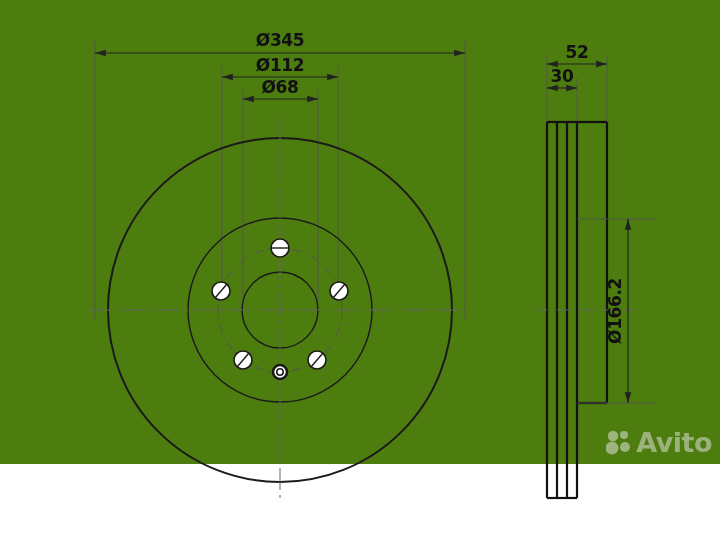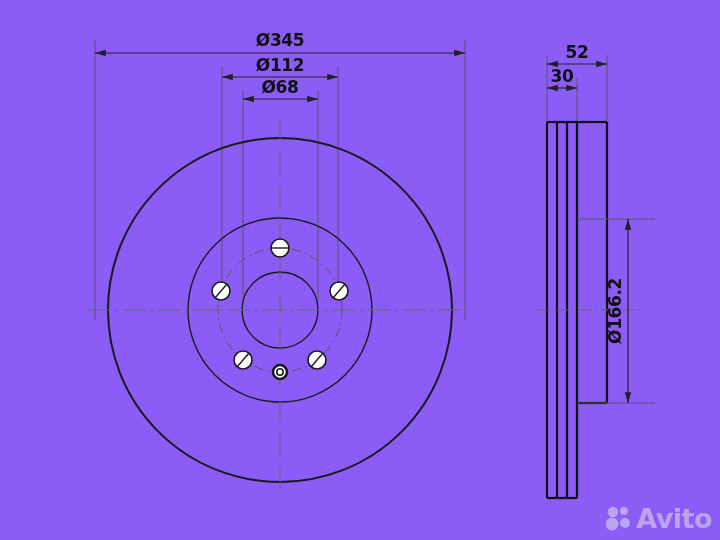--- a/index.html
+++ b/index.html
@@ -5,22 +5,22 @@
 <style>
   html,body{margin:0;padding:0;}
   body{
     width:720px;height:540px;
     background:#ffffff;
     font-family:"Liberation Sans", sans-serif;
     overflow:hidden;
     position:relative;
   }
   #stage{
-    position:absolute;left:0;top:0;width:720px;height:540px;
-    background:#8b5cf6;
+    position:absolute;left:0;top:0;width:720px;height:464px;
+    background:#4d7c0f;
   }
   svg#drawing{display:block;width:720px;height:540px;}
   .outline{fill:none;stroke:#1a1a1a;stroke-width:2;}
   .thin{fill:none;stroke:#1a1a1a;stroke-width:1.4;}
   .hole{fill:#ffffff;stroke:#1a1a1a;stroke-width:1.6;}
   .ext{fill:none;stroke:#555;stroke-width:0.9;}
   .dimline{fill:none;stroke:#222;stroke-width:1.2;}
   .center{fill:none;stroke:#666;stroke-width:1;stroke-dasharray:22 5 3 5;}
   .centersm{fill:none;stroke:#666;stroke-width:1;stroke-dasharray:12 4 2 4;}
   .bcd{fill:none;stroke:#555;stroke-width:1;stroke-dasharray:9 4 2 4;}

